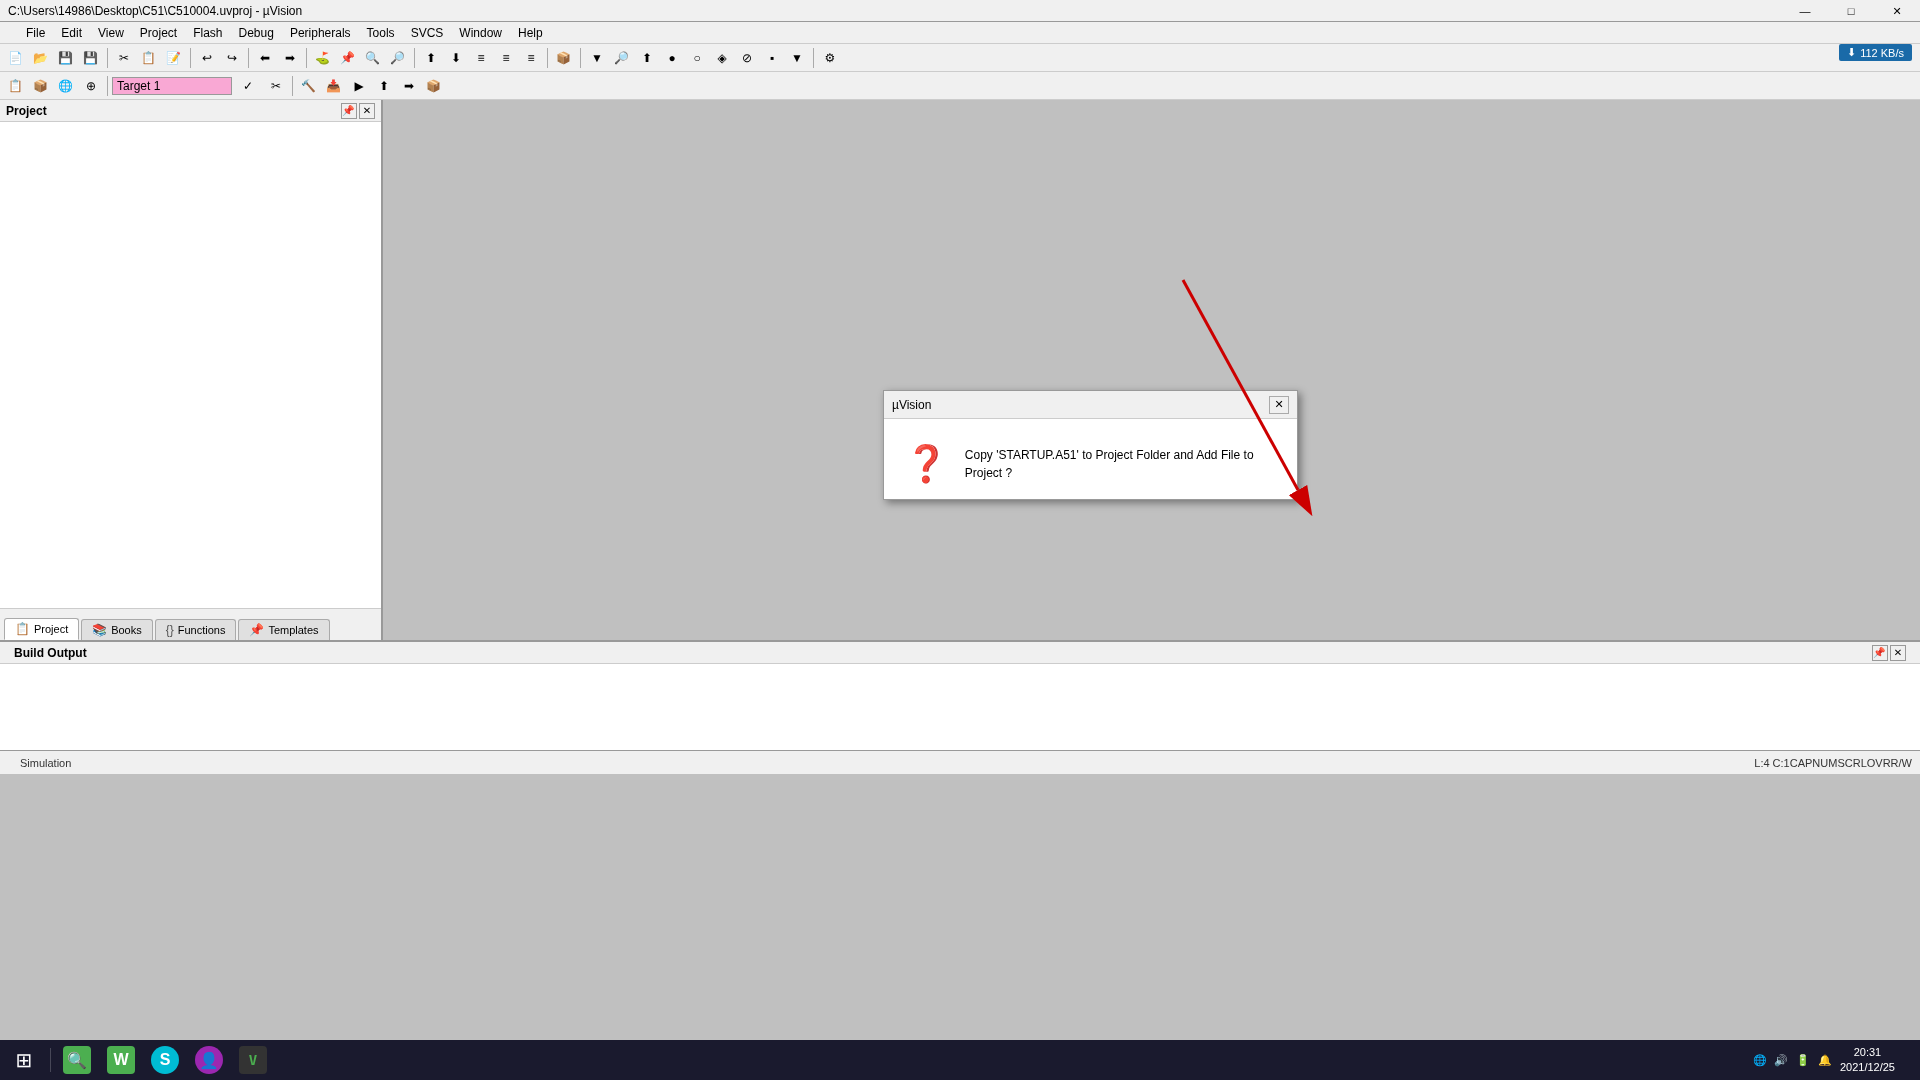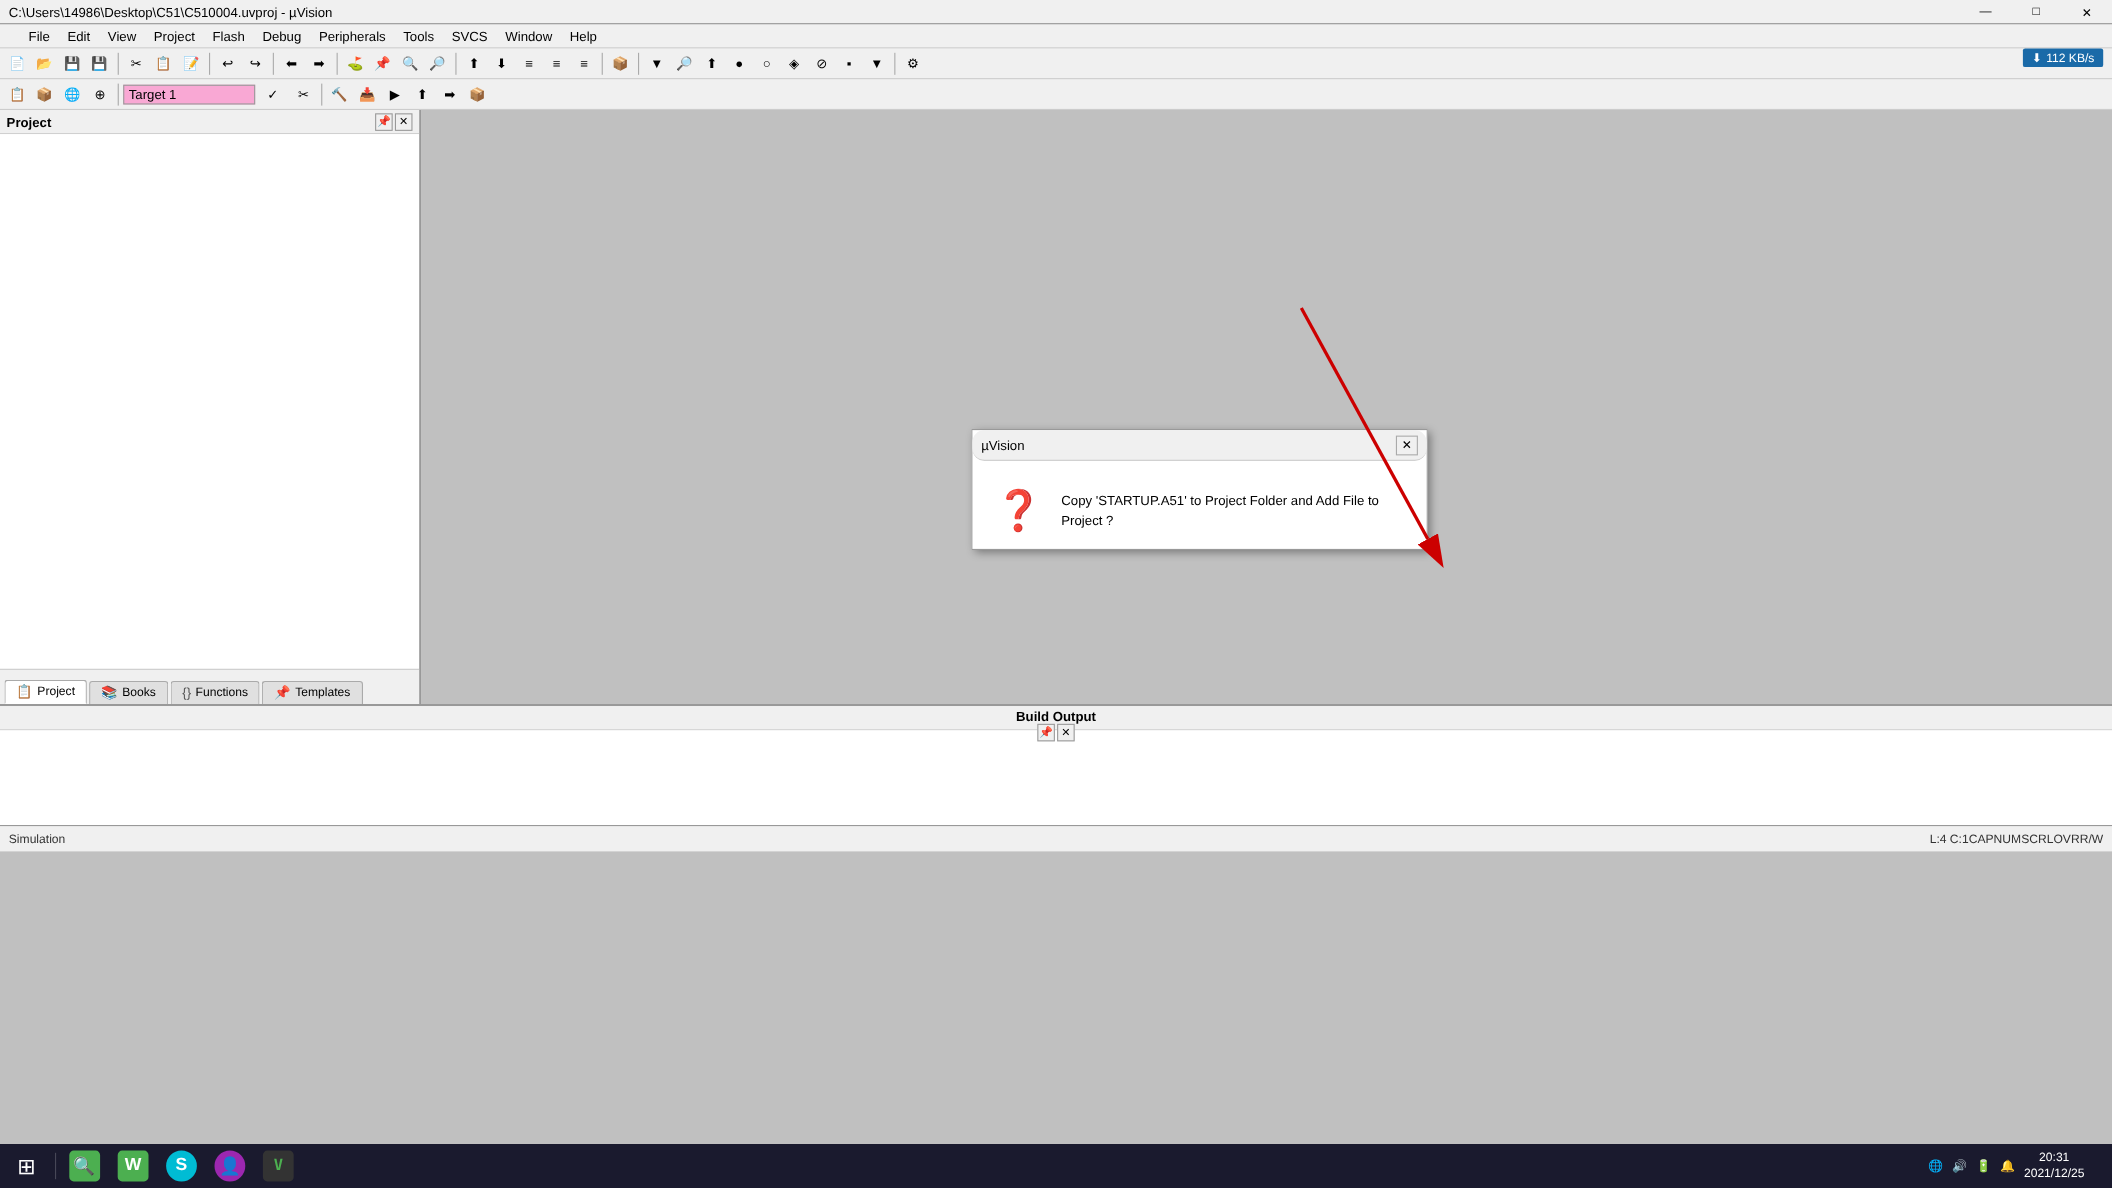--- a/index.html
+++ b/index.html
@@ -206,37 +206,36 @@
       border-top: 2px solid #999;
     }
     .build-header {
       display: flex;
       align-items: center;
       justify-content: space-between;
       padding: 2px 14px;
       background: #f0f0f0;
       border-bottom: 1px solid #ccc;
       height: 22px;
-      flex-direction: column;
     }
     .build-content {
       height: calc(110px - 22px);
       overflow: auto;
       background: white;
       padding: 2px;
     }
 
     
     .status-bar {
       height: 24px;
       background: #f0f0f0;
       border-top: 1px solid #999;
       display: flex;
       align-items: center;
-      padding: 0 8px;
+      padding: 0 20px;
       font-size: 11px;
       gap: 20px;
       position: relative;
     }
     .status-item {
       color: #333;
     }
     .status-right {
       position: absolute;
       right: 8px;
@@ -308,21 +307,20 @@
       box-shadow: 3px 3px 8px rgba(0,0,0,0.4);
     }
     .dialog-title-bar {
       height: 28px;
       background: #f0f0f0;
       border-bottom: 1px solid #ccc;
       display: flex;
       align-items: center;
       justify-content: space-between;
       padding: 0 8px;
-      border-radius: 11px;
     }
     .dialog-title { font-size: 12px; }
     .dialog-close {
       width: 20px;
       height: 18px;
       border: 1px solid #aaa;
       background: #f0f0f0;
       cursor: pointer;
       font-size: 11px;
       display: flex;

